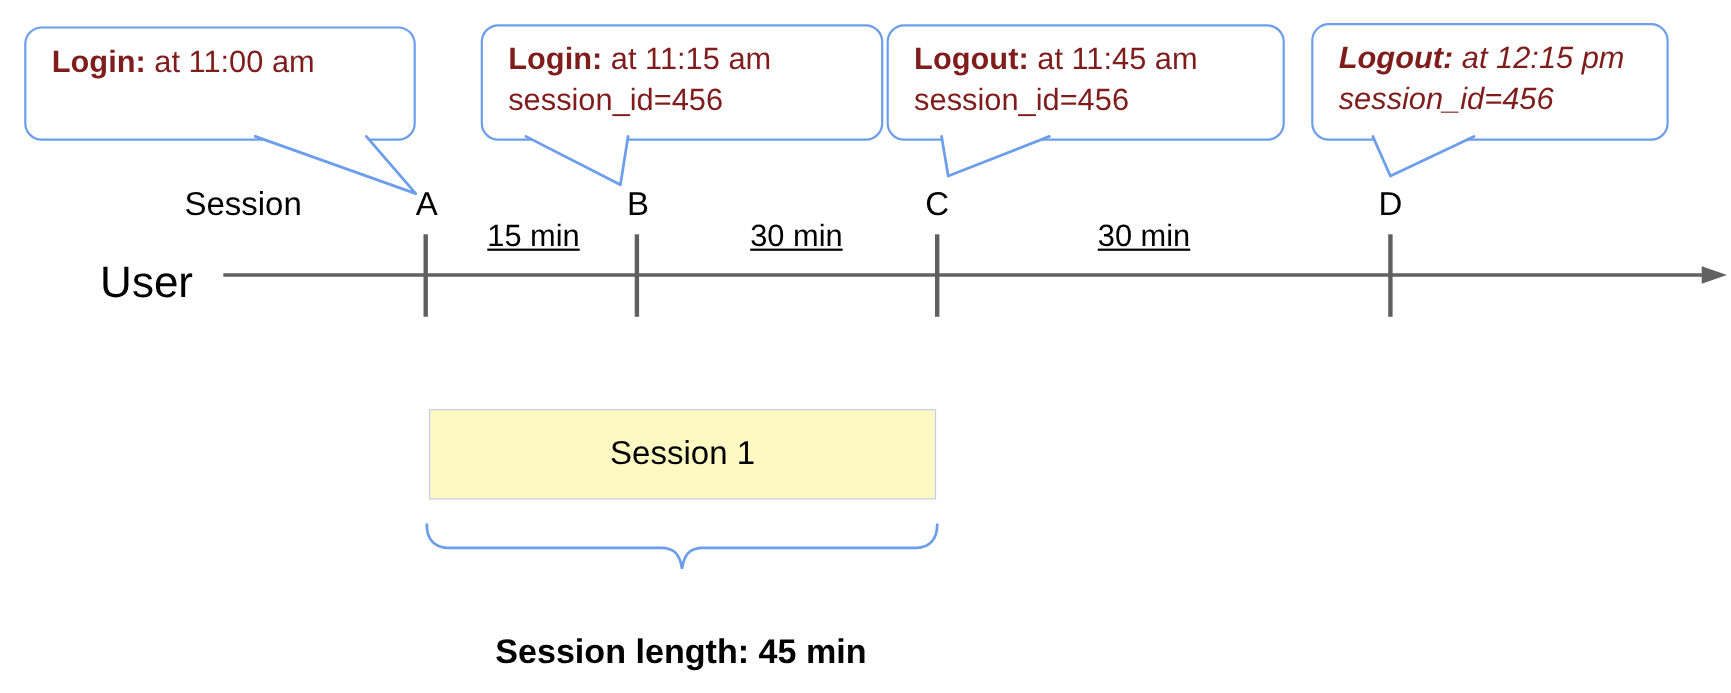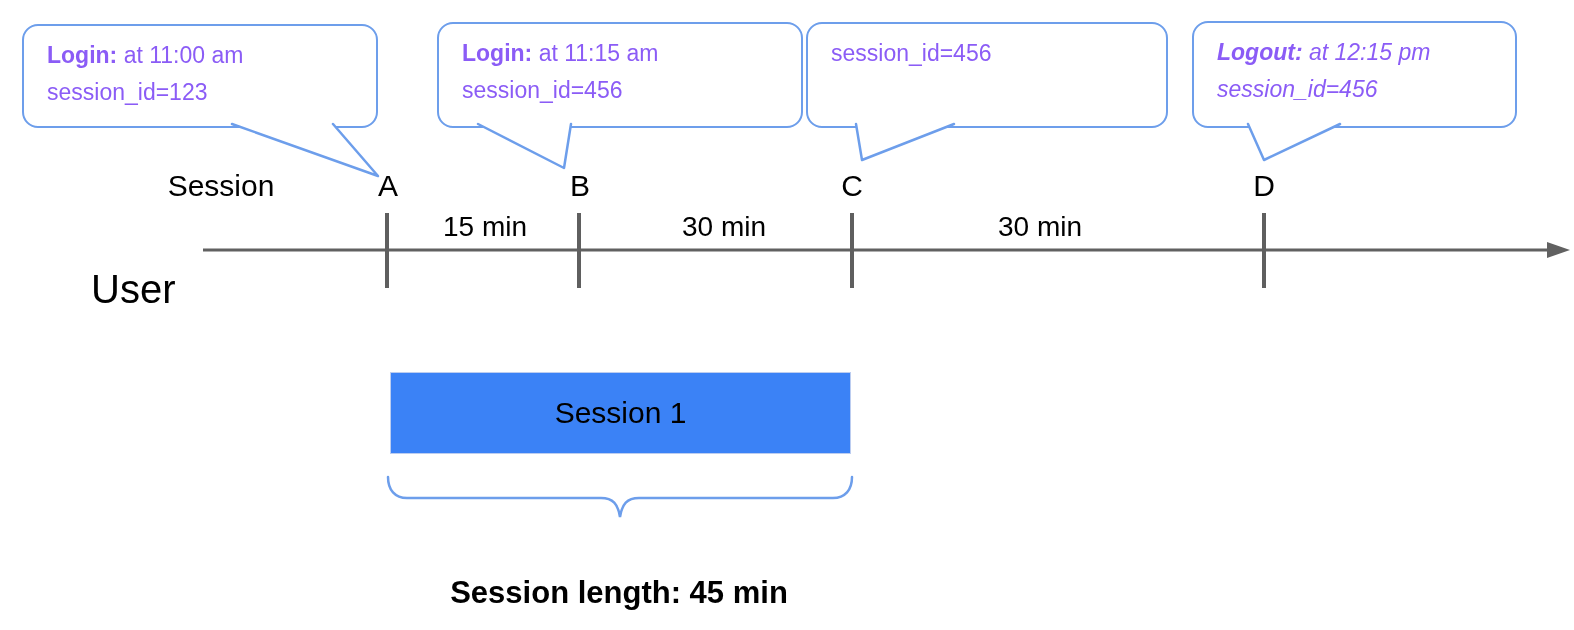--- a/index.html
+++ b/index.html
@@ -3,58 +3,58 @@
 <meta charset="utf-8">
 <style>
   html,body { margin:0; padding:0; background:#ffffff; }
   .canvas {
     position:relative; width:1574px; height:630px; background:#ffffff;
     font-family:"Liberation Sans", sans-serif; color:#000; overflow:hidden;
   }
   .callout {
     position:absolute; box-sizing:border-box; background:#ffffff;
     border:2.5px solid #6d9eeb; border-radius:16px;
-    padding:11px 10px 0 23px; font-size:23px; line-height:37px; color:#8b5cf6;
+    padding:11px 10px 0 23px; font-size:28px; line-height:37px; color:#7f1d1d;
   }
   .callout .ev { font-weight:bold; }
   .c1 { left:22px;  top:24px; width:356px; height:104px; }
   .c2 { left:437px; top:22px; width:366px; height:106px; }
   .c3 { left:806px; top:22px; width:362px; height:106px; }
   .c4 { left:1192px;top:21px; width:325px; height:107px;font-style:italic; }
   svg.overlay { position:absolute; left:0; top:0; pointer-events:none; }
   .lbl { position:absolute; white-space:nowrap; }
   .center { transform:translateX(-50%); }
   .events-lbl { left:221px; top:169px; font-size:30px; line-height:34px; }
   .marker { font-size:30px; line-height:34px; top:169px; }
   .mA { left:388px; } .mB { left:580px; } .mC { left:852px; } .mD { left:1264px; }
-  .user-lbl { left:91px; top:235px; font-size:40px; line-height:44px;margin-top:32px; }
-  .interval { top:212px; font-size:28px; line-height:30px; }
+  .user-lbl { left:91px; top:235px; font-size:40px; line-height:44px; }
+  .interval { top:200px; font-size:28px; line-height:30px;text-decoration:underline; }
   .i1 { left:485px; } .i2 { left:724px; } .i3 { left:1040px; }
   .session-box {
     position:absolute; left:390px; top:372px; width:461px; height:82px;
-    box-sizing:border-box; background:#3b82f6; border:1px solid #bccdf0;
+    box-sizing:border-box; background:#fef9c3; border:1px solid #bccdf0;
     display:flex; align-items:center; justify-content:center;
     font-size:30px;
   }
   .session-length { left:619px; top:575px; font-size:31px; line-height:36px;font-weight:bold; }
 </style>
 </head>
 <body>
 
 <div class="canvas">
 
   <div class="callout c1">
     <div><span class="ev">Login:</span> <span>at 11:00 am</span></div>
-    <div>session_id=123</div>
   </div>
   <div class="callout c2">
     <div><span class="ev">Login:</span> <span>at 11:15 am</span></div>
     <div>session_id=456</div>
   </div>
   <div class="callout c3">
+    <div><span class="ev">Logout:</span> <span>at 11:45 am</span></div>
     <div>session_id=456</div>
   </div>
   <div class="callout c4">
     <div><span class="ev">Logout:</span> <span>at 12:15 pm</span></div>
     <div>session_id=456</div>
   </div>
 
   <svg class="overlay" width="1574" height="630" viewBox="0 0 1574 630">
 
     <path d="M 232,124 L 378,176 L 333,124" fill="#ffffff" stroke="#6d9eeb" stroke-width="2.5" stroke-linejoin="round" stroke-linecap="round"></path>

